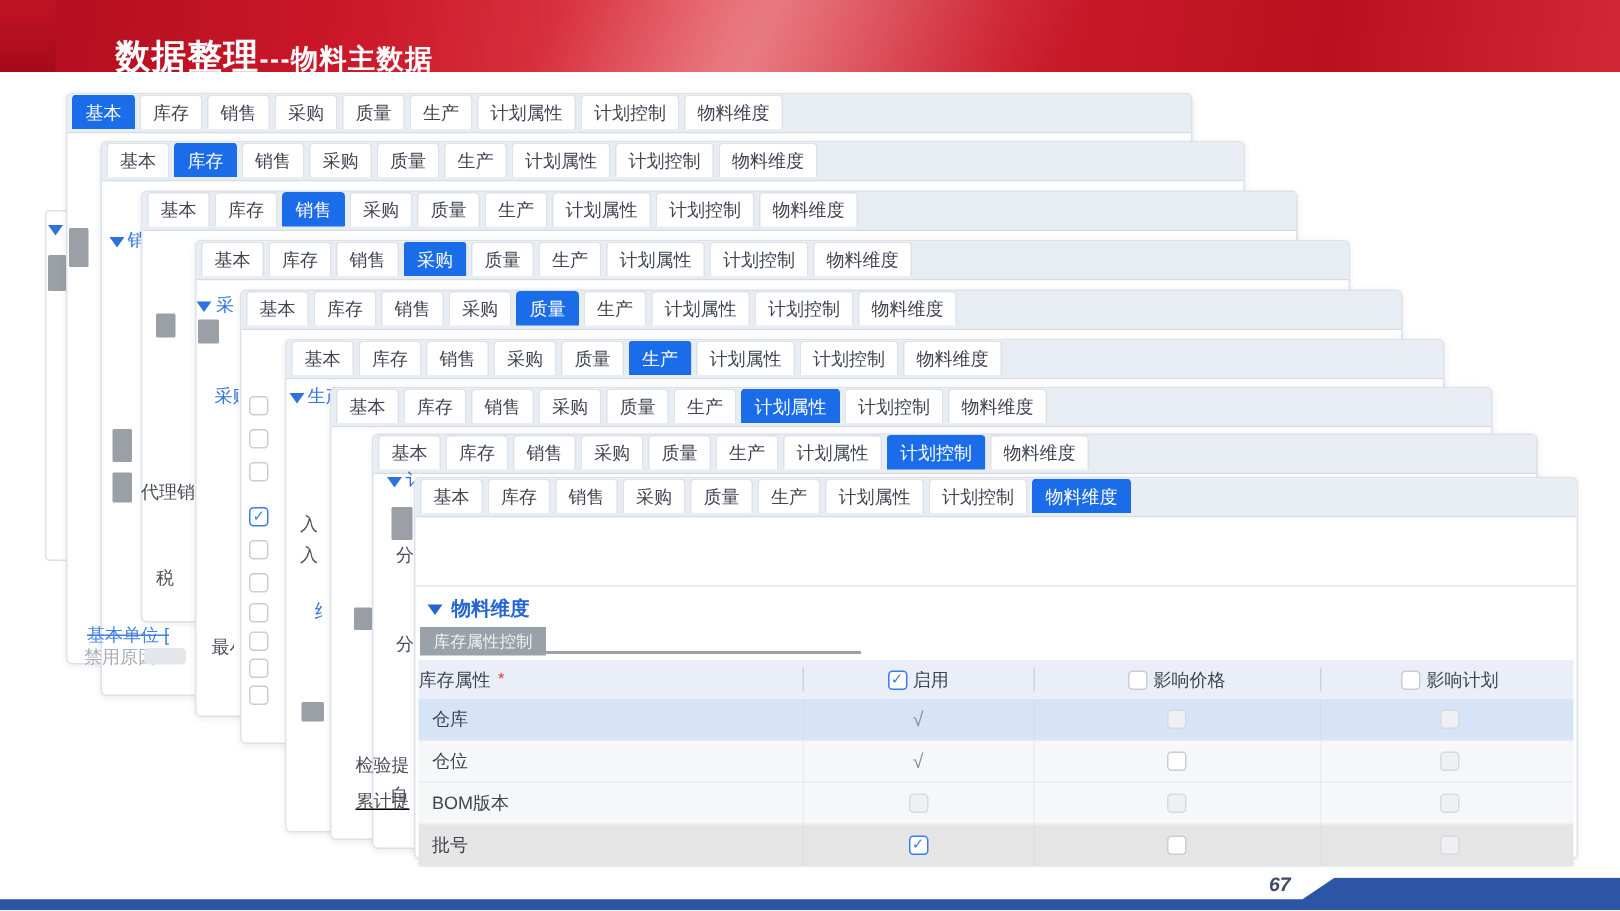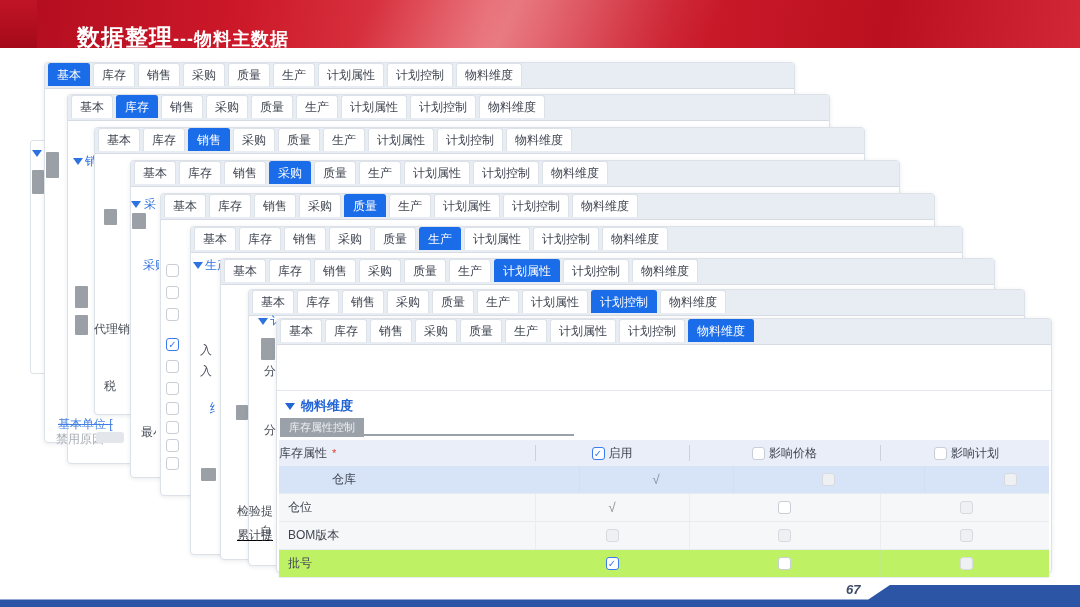--- a/index.html
+++ b/index.html
@@ -40,21 +40,21 @@
   .vmark{color:#868c96;font-size:13px;}
   
   .fp-body{position:absolute;left:0;right:0;top:26px;bottom:0;}
   .hline{position:absolute;left:0;right:0;top:45px;border-top:1px solid #e3e6ec;}
   .sec-title{position:absolute;left:8px;top:52px;font-size:13px;color:#2465d6;font-weight:bold;}
   .sec-title .tri{display:inline-block;margin-right:6px;border-top-color:#2465d6;}
   .subtab{position:absolute;left:3px;top:73px;background:#9aa1a9;color:#eef0f2;font-size:11px;padding:2px 9px;display:inline-block;}
   .subtab-line{position:absolute;left:3px;top:89px;width:294px;height:2px;background:#9aa1a9;}
   #mtable{position:absolute;left:2px;right:2px;top:95px;font-size:12px;color:#3f4450;}
   .mhead{display:flex;background:#e9eef8;height:26px;align-items:center;}
-  .mrow{display:flex;height:27px;align-items:center;border-bottom:1px solid #e7eaef;background:#bef264;}
+  .mrow{display:flex;height:27px;align-items:center;border-bottom:1px solid #e7eaef;background:#e5e5e5;}
   .mrow.sel{background:#d7e4f8;}
   .mrow.alt{background:#f6f7f9;}
   .mcell{display:flex;align-items:center;justify-content:center;gap:4px;position:relative;height:100%;box-sizing:border-box;}
   .mcell.c0{justify-content:flex-start;}
   .mrow .mcell.c0{justify-content:flex-start;padding-left:9px;}
   .mhead .mcell + .mcell::before{content:'';position:absolute;left:0;top:5px;bottom:5px;width:1px;background:#ccd1da;}
   .mrow  .mcell + .mcell::before{content:'';position:absolute;left:0;top:0;bottom:0;width:1px;background:rgba(200,206,216,.25);}
   .req{color:#e23b30;font-size:11px;vertical-align:top;margin-left:1px;}
   
   .pagenum{position:absolute;left:846px;top:582px;font-size:13px;font-weight:bold;font-style:italic;color:#3f4b66;}
@@ -103,21 +103,21 @@
             <div class="mcell c2" style="flex: 0 0 191px;">
               <span class="cb"></span>
               <span>影响价格</span>
             </div>
             <div class="mcell c3" style="flex: 0 0 173px; text-align: right;">
               <span class="cb"></span>
               <span>影响计划</span>
             </div>
           </div>
           <div class="mrow sel">
-            <div class="mcell c0" style="flex: 0 0 256px; margin-left: 44px;">仓库</div>
+            <div class="mcell c0" style="flex: 0 0 256px;">仓库</div>
             <div class="mcell" style="flex: 0 0 154px;">
               <span class="vmark">√</span>
             </div>
             <div class="mcell" style="flex: 0 0 191px;">
               <span class="cb dis"></span>
             </div>
             <div class="mcell" style="flex: 0 0 173px;">
               <span class="cb dis"></span>
             </div>
           </div>

